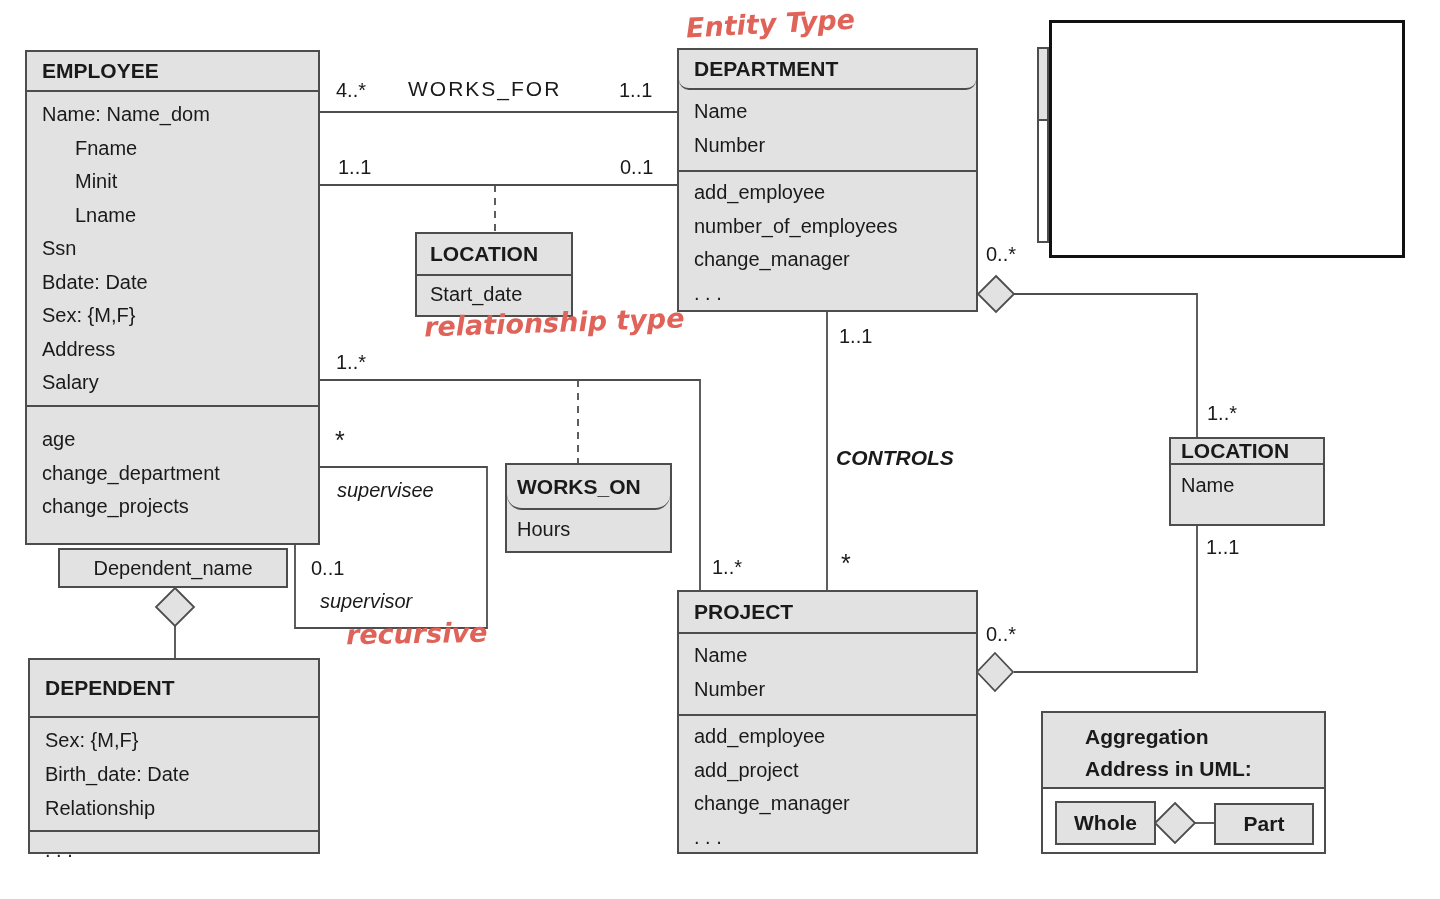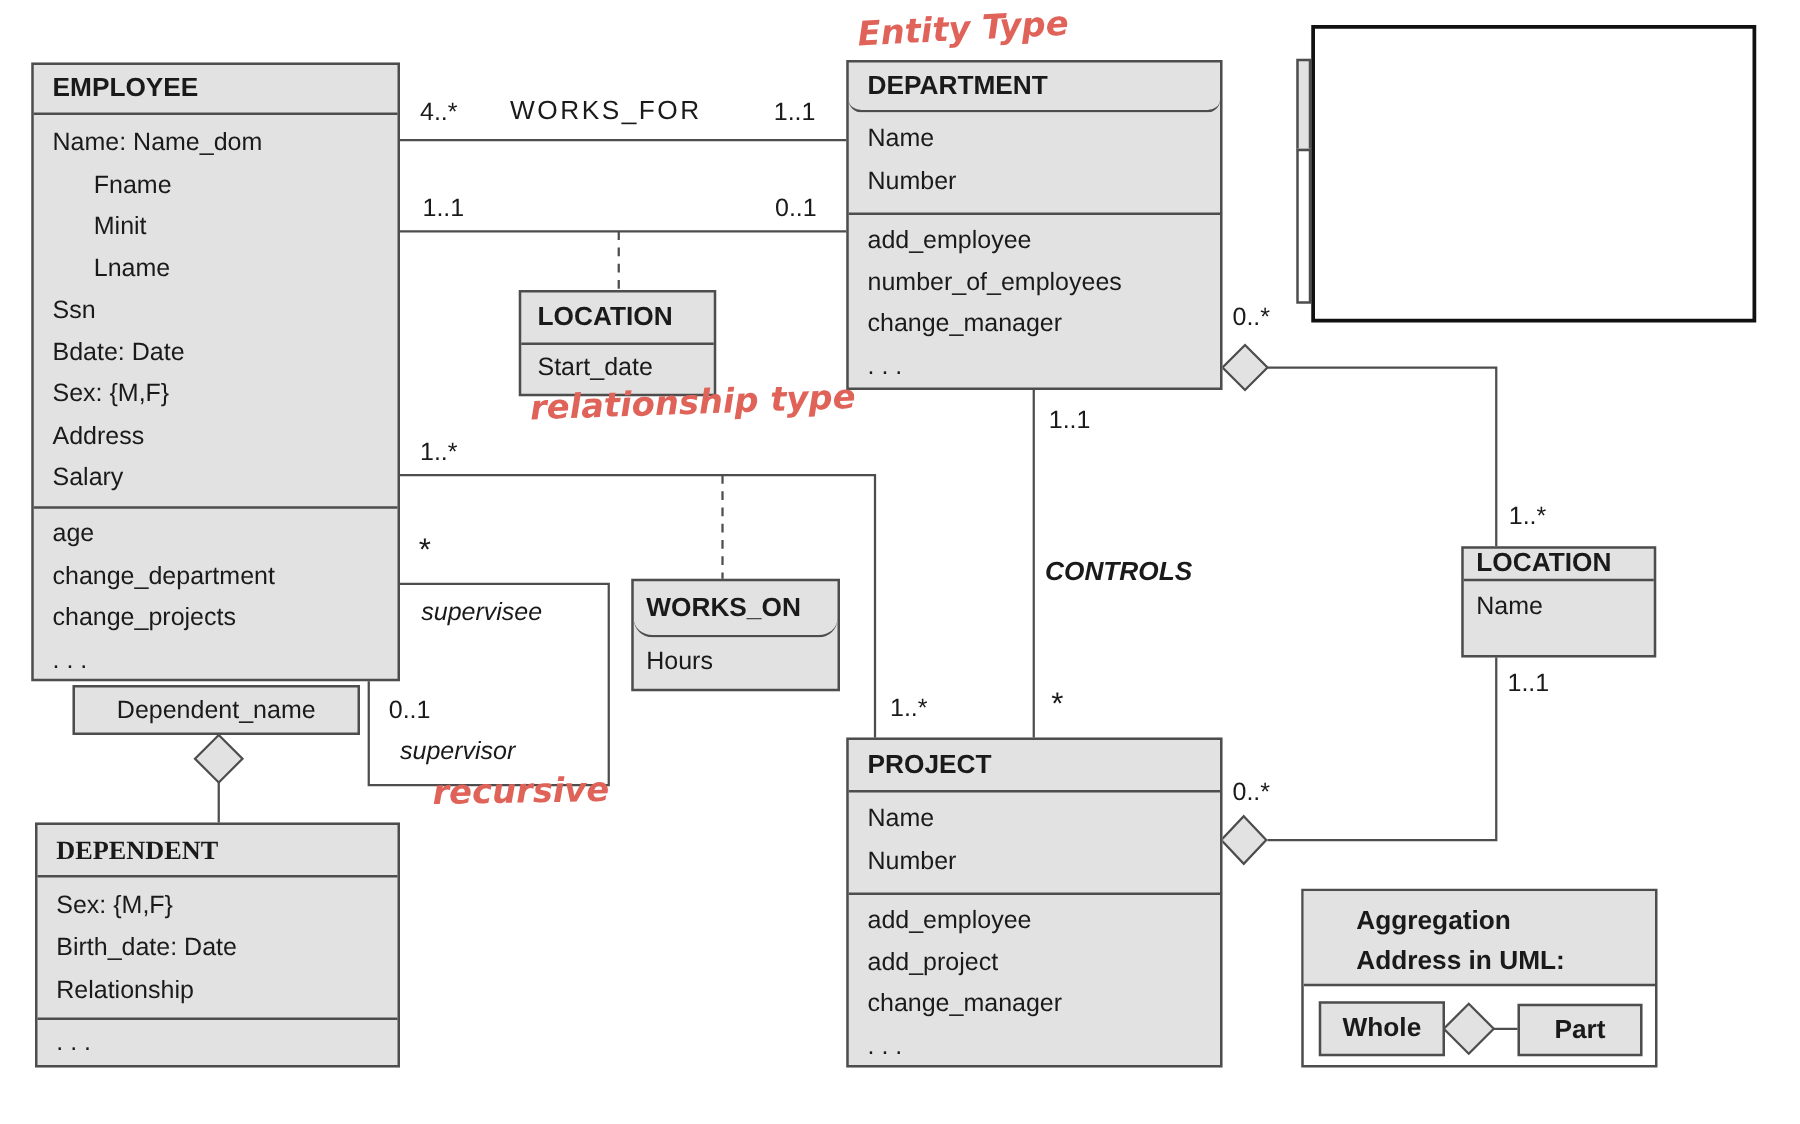--- a/index.html
+++ b/index.html
@@ -101,21 +101,21 @@
       <div class="row">Name: Name_dom</div>
       <div class="row indent">Fname</div>
       <div class="row indent">Minit</div>
       <div class="row indent">Lname</div>
       <div class="row">Ssn</div>
       <div class="row">Bdate: Date</div>
       <div class="row">Sex: {M,F}</div>
       <div class="row">Address</div>
       <div class="row">Salary</div>
     </div>
-    <div class="uml-sec ops" style="height:138px;padding-top:4px;">
+    <div class="uml-sec ops" style="height:138px;padding-top:16px;">
       <div class="row">age</div>
       <div class="row">change_department</div>
       <div class="row">change_projects</div>
       <div class="row">. . .</div>
     </div>
   </div>
 
   <div class="uml-class" style="left:677px;top:48px;width:301px;height:264px;">
     <div class="uml-title" style="height:40px;border-radius:10px;">DEPARTMENT</div>
     <div class="uml-sec" style="height:80px;padding-top:5px;">
@@ -138,21 +138,21 @@
     </div>
     <div class="uml-sec ops" style="height:138px;padding-top:4px;">
       <div class="row">add_employee</div>
       <div class="row">add_project</div>
       <div class="row">change_manager</div>
       <div class="row">. . .</div>
     </div>
   </div>
 
   <div class="uml-class" style="left:28px;top:658px;width:292px;height:196px;">
-    <div class="uml-title" style="height:42px;font-family:Liberation Serif, serif;">DEPENDENT</div>
+    <div class="uml-title" style="height:58px;">DEPENDENT</div>
     <div class="uml-sec" style="height:112px;padding-top:5px;">
       <div class="row" style="line-height:34px;">Sex: {M,F}</div>
       <div class="row" style="line-height:34px;">Birth_date: Date</div>
       <div class="row" style="line-height:34px;">Relationship</div>
     </div>
     <div class="uml-sec ops" style="height:38px;padding-top:4px;">
       <div class="row" style="line-height:28px;">. . .</div>
     </div>
   </div>
 

